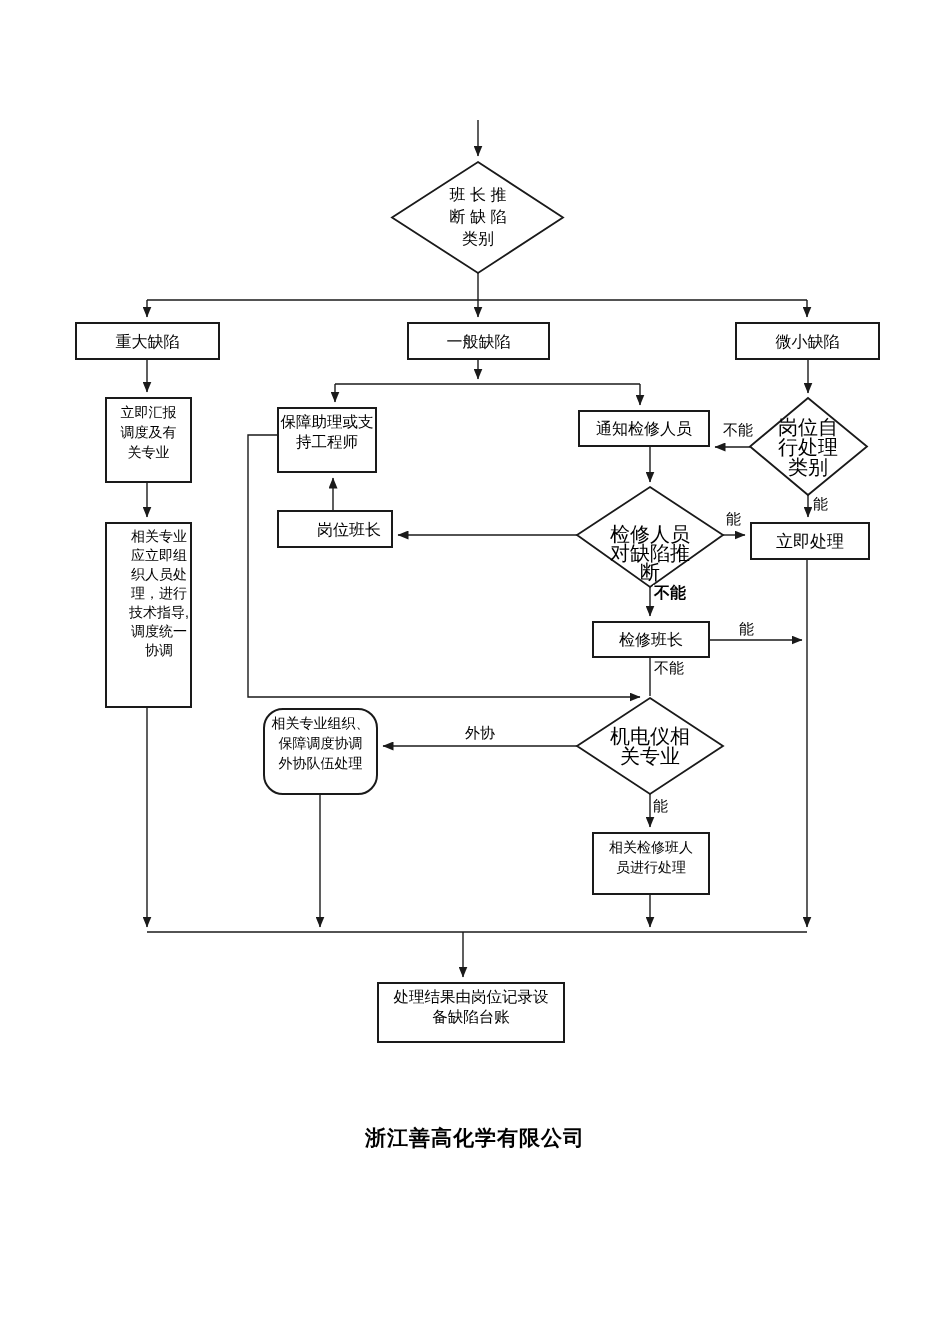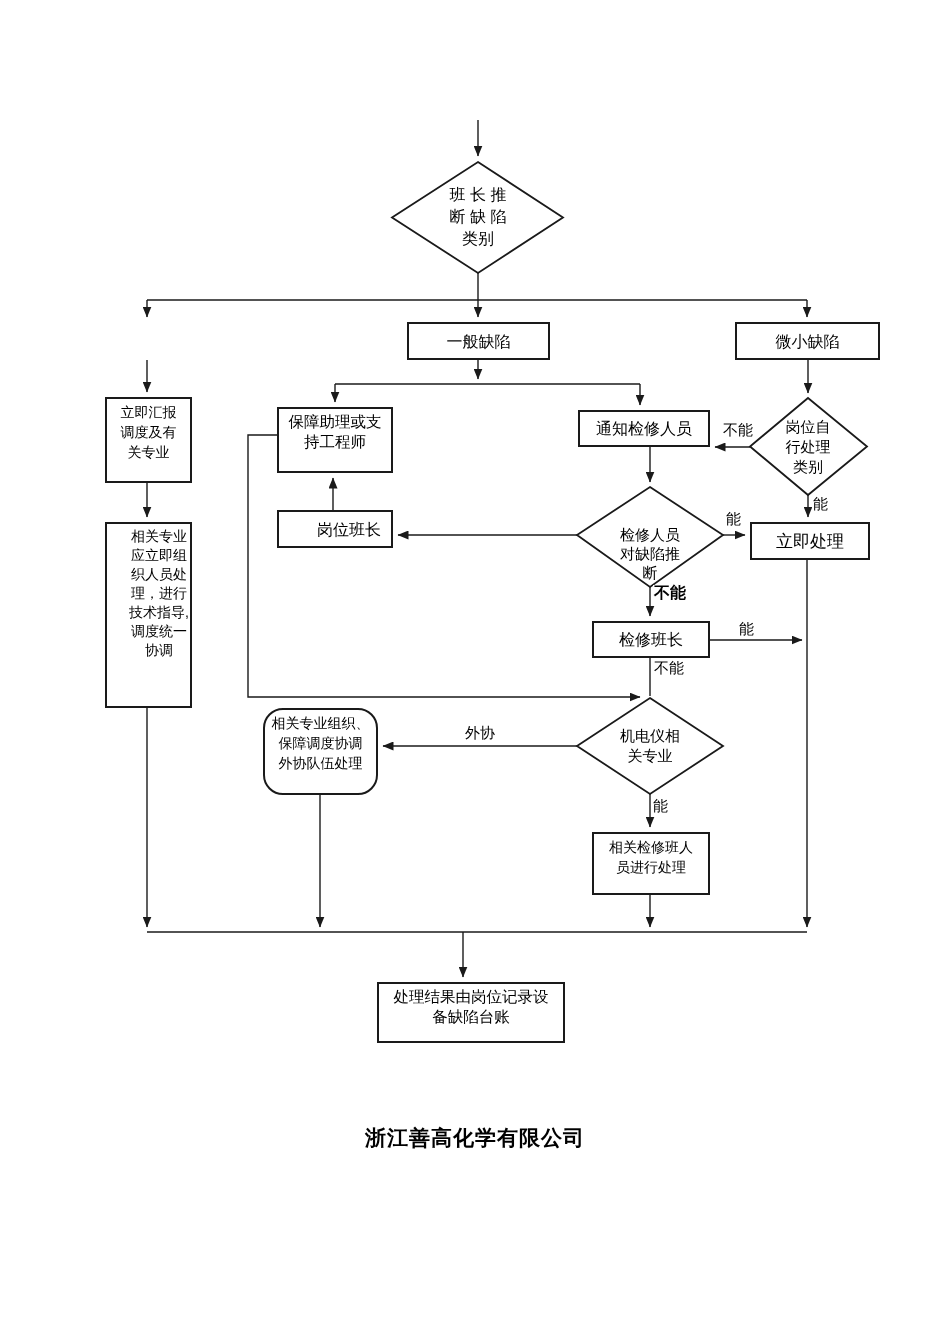--- a/index.html
+++ b/index.html
@@ -11,21 +11,21 @@
   svg.wires{position:absolute;left:0;top:0;z-index:1;}
   .node{
     position:absolute;z-index:2;background:#fff;border:2px solid #1a1a1a;
     box-sizing:border-box;display:flex;align-items:center;justify-content:center;
     text-align:center;font-size:16px;line-height:19px;white-space:pre-line;
   }
   .node.multi{align-items:flex-start;font-size:14px;padding-top:3px;}
   .dtext{
     position:absolute;z-index:2;background:transparent;border:none;
     display:flex;align-items:center;justify-content:center;text-align:center;
-    font-size:15px;line-height:20px;white-space:pre-line;
+    font-size:20px;line-height:20px;white-space:pre-line;
   }
   .elabel{
     position:absolute;z-index:3;font-size:15px;line-height:15px;
     background:#fff;padding:0 1px;white-space:pre;
   }
   .elabel.bold{font-weight:bold;font-size:16px;}
   .footer{
     position:absolute;left:0;top:1124px;width:100%;text-align:center;
     font-size:21px;font-weight:bold;letter-spacing:1px;
   }
@@ -107,35 +107,36 @@
 类别</div>
   <div class="dtext" style="left:595px;top:505px;width:110px;height:60px;line-height:19px;margin-top:18px;">检修人员
 对缺陷推
 断</div>
   <div class="dtext" style="left:762px;top:417px;width:92px;height:60px;line-height:20px;">岗位自
 行处理
 类别</div>
   <div class="dtext" style="left:590px;top:726px;width:120px;height:40px;line-height:20px;">机电仪相
 关专业</div>
 
+  <div class="node" style="left:75px;top:322px;width:145px;height:38px;">重大缺陷</div>
   <div class="node" style="left:407px;top:322px;width:143px;height:38px;">一般缺陷</div>
   <div class="node" style="left:735px;top:322px;width:145px;height:38px;">微小缺陷</div>
 
   <div class="node multi" style="left:105px;top:397px;width:87px;height:86px;line-height:20px;">立即汇报
 调度及有
 关专业</div>
   <div class="node multi" style="left:105px;top:522px;width:87px;height:186px;line-height:19px;padding-left:21px;">相关专业
 应立即组
 织人员处
 理，进行
 技术指导,
 调度统一
 协调</div>
 
-  <div class="node multi" style="left:277px;top:407px;width:116px;height:66px;line-height:20px;font-size:15.5px;">保障助理或支
+  <div class="node multi" style="left:277px;top:407px;width:100px;height:66px;line-height:20px;font-size:15.5px;">保障助理或支
 持工程师</div>
   <div class="node" style="left:277px;top:510px;width:116px;height:38px;padding-left:28px;">岗位班长</div>
 
   <div class="node" style="left:578px;top:410px;width:132px;height:37px;">通知检修人员</div>
   <div class="node" style="left:750px;top:522px;width:120px;height:38px;font-size:17px;">立即处理</div>
   <div class="node" style="left:592px;top:621px;width:118px;height:37px;">检修班长</div>
 
   <div class="node multi" style="left:263px;top:708px;width:115px;height:87px;line-height:20px;border-radius:20px;">相关专业组织、
 保障调度协调
 外协队伍处理</div>

